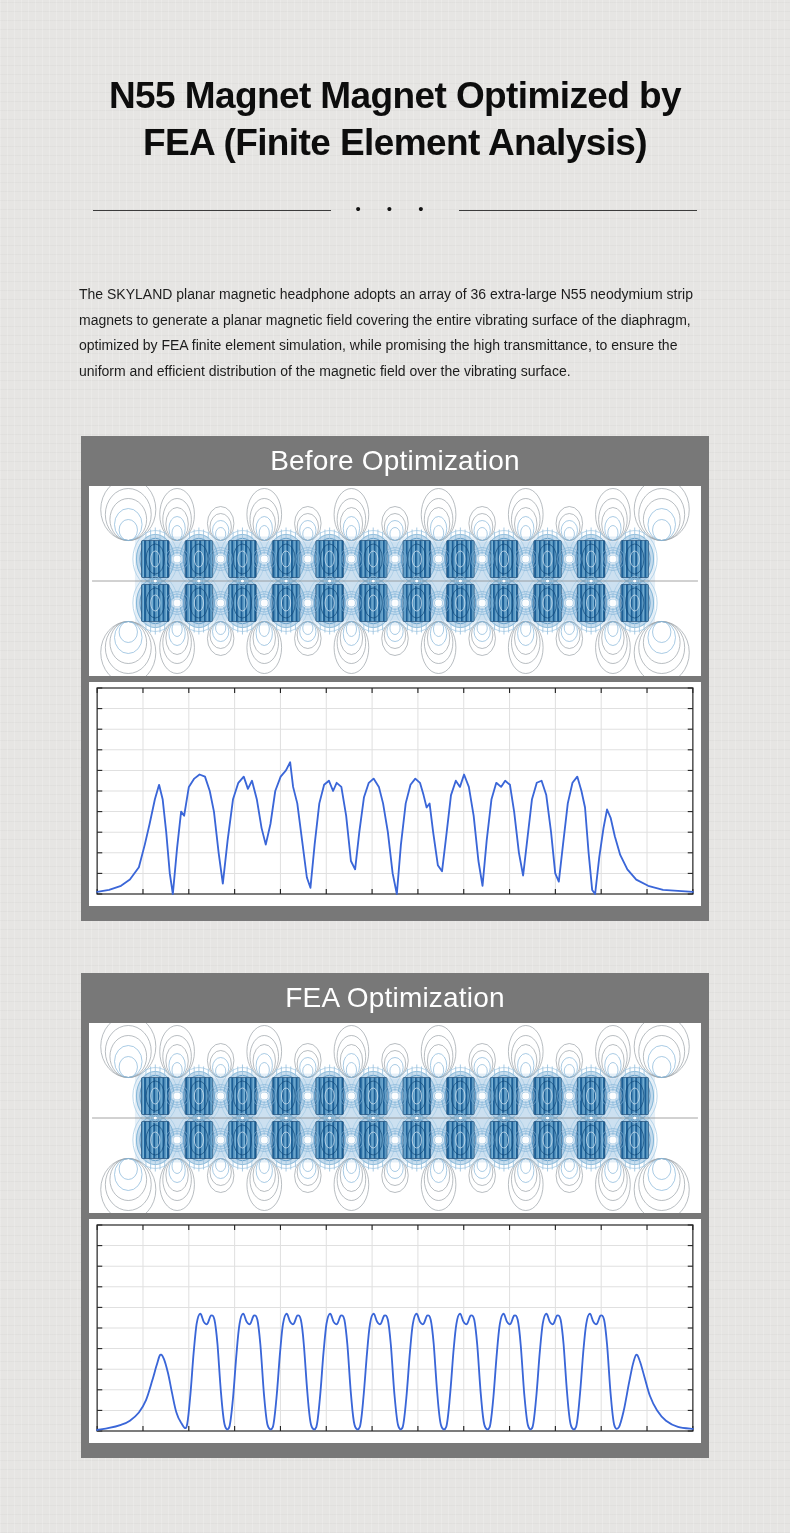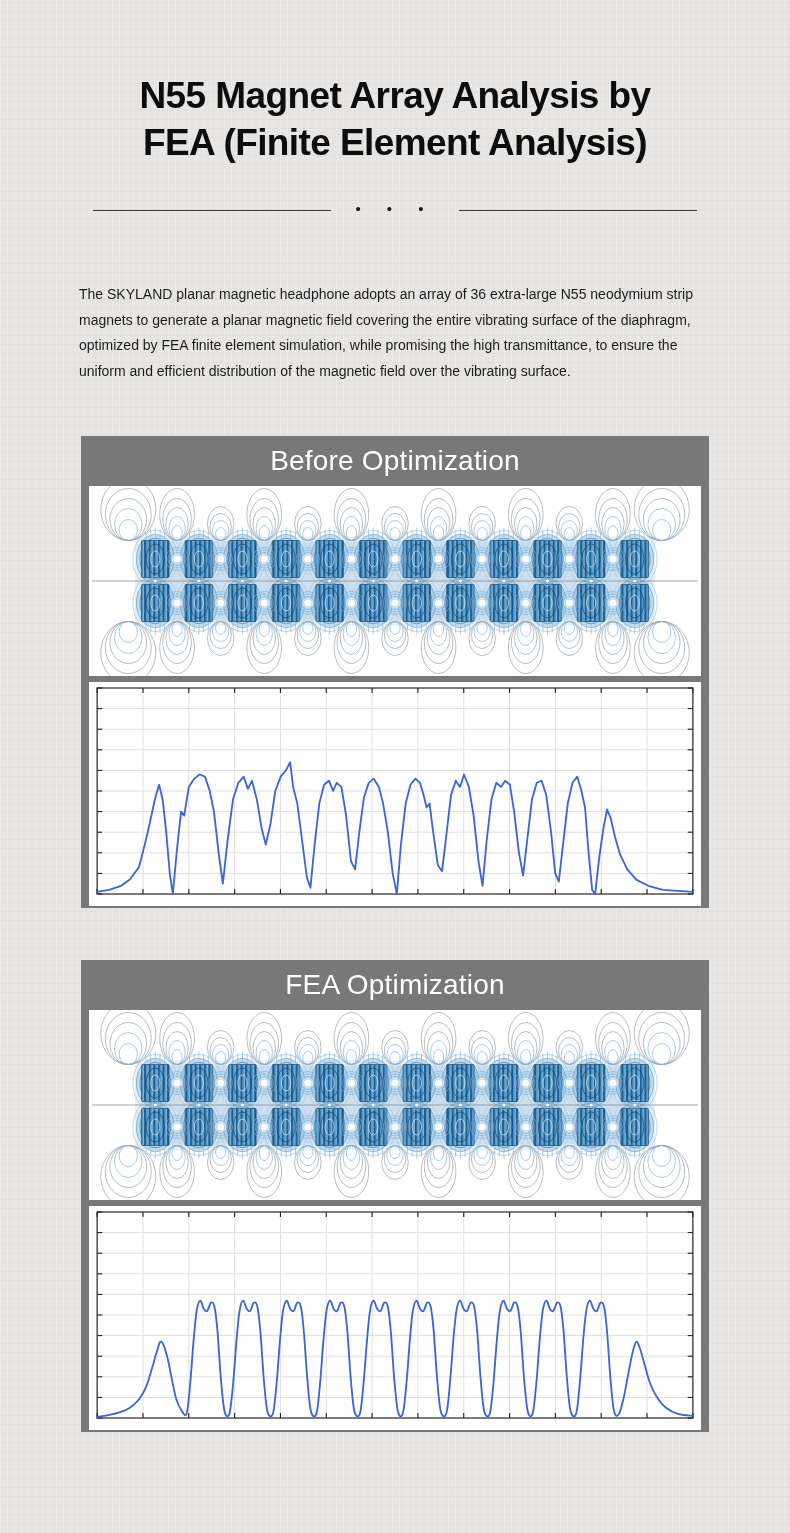--- a/index.html
+++ b/index.html
@@ -22,38 +22,38 @@
   .divider .rule{width:238px;height:1px;background:#3c3c3c;}
   .divider .dots{
     font-size:15px;color:#141414;letter-spacing:11px;line-height:10px;
     transform:translateY(-1px);white-space:nowrap;
   }
   .intro{
     margin:64px 79px 0;width:632px;font-size:14px;line-height:25.5px;color:#1c1c1c;
   }
   .panel{
     width:612px;margin:52px auto 0;background:#787878;
-    padding:0 8px 2px;box-sizing:content-box;
+    padding:0 8px 15px;box-sizing:content-box;
   }
   .panel + .panel{}
   .panel-header{
     height:50px;display:flex;align-items:center;justify-content:center;
     color:#ffffff;font-size:28px;font-weight:400;letter-spacing:0.2px;
   }
   .figure{background:#ffffff;display:block;}
   .figure-contour{height:190px;margin-bottom:6px;}
   .figure-chart{height:224px;}
   .figure svg{display:block;width:100%;height:100%;}
 </style>
 </head>
 <body>
 
 <div class="page">
 
-  <h1 class="title"><span>N55 Magnet Array Analysis by</span><br><span>FEA (Finite Element Analysis)</span></h1>
+  <h1 class="title"><span>N55 Magnet Magnet Optimized by</span><br><span>FEA (Finite Element Analysis)</span></h1>
 
   <div class="divider">
     <span class="rule"></span>
     <span class="dots">• • •</span>
     <span class="rule"></span>
   </div>
 
   <p class="intro">The SKYLAND planar magnetic headphone adopts an array of 36 extra-large N55 neodymium strip magnets to generate a planar magnetic field covering the entire vibrating surface of the diaphragm, optimized by FEA finite element simulation, while promising the high transmittance, to ensure the uniform and efficient distribution of the magnetic field over the vibrating surface.</p>
 
   <div class="panel">

